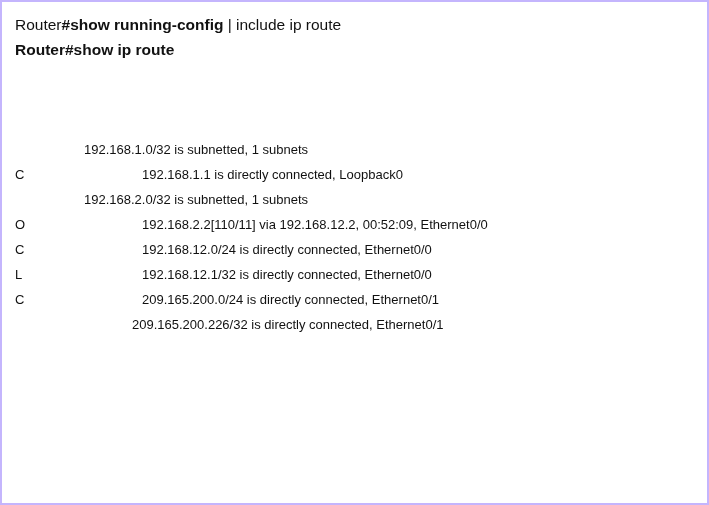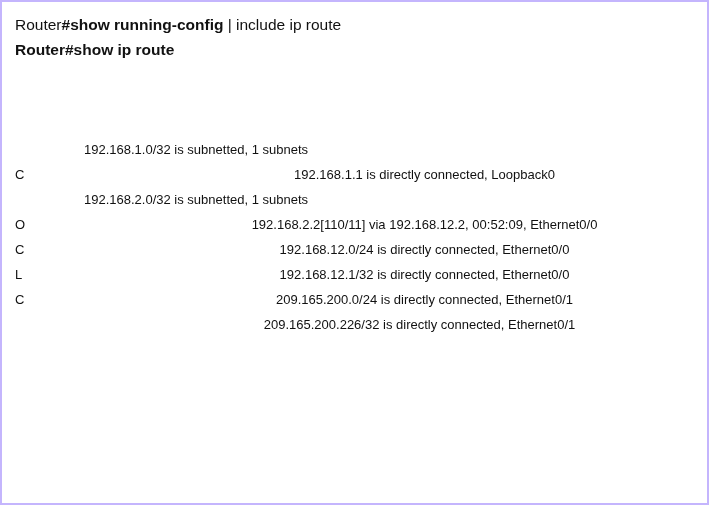--- a/index.html
+++ b/index.html
@@ -66,25 +66,23 @@
   }
   
   .indent-header {
     padding-left: 56px;
   }
   .indent-header-wide {
     padding-left: 46px;
   }
   .indent-entry {
     padding-left: 114px;
-    text-align: center;
   }
   .indent-entry-wide {
     padding-left: 104px;
-    text-align: center;
   }
 </style>
 </head>
 <body>
 
 <div id="terminal-frame">
   <div class="console">
 
     <div class="line"><span>Router</span><span class="bold">#show running-config</span><span> | include ip route</span></div>
 

